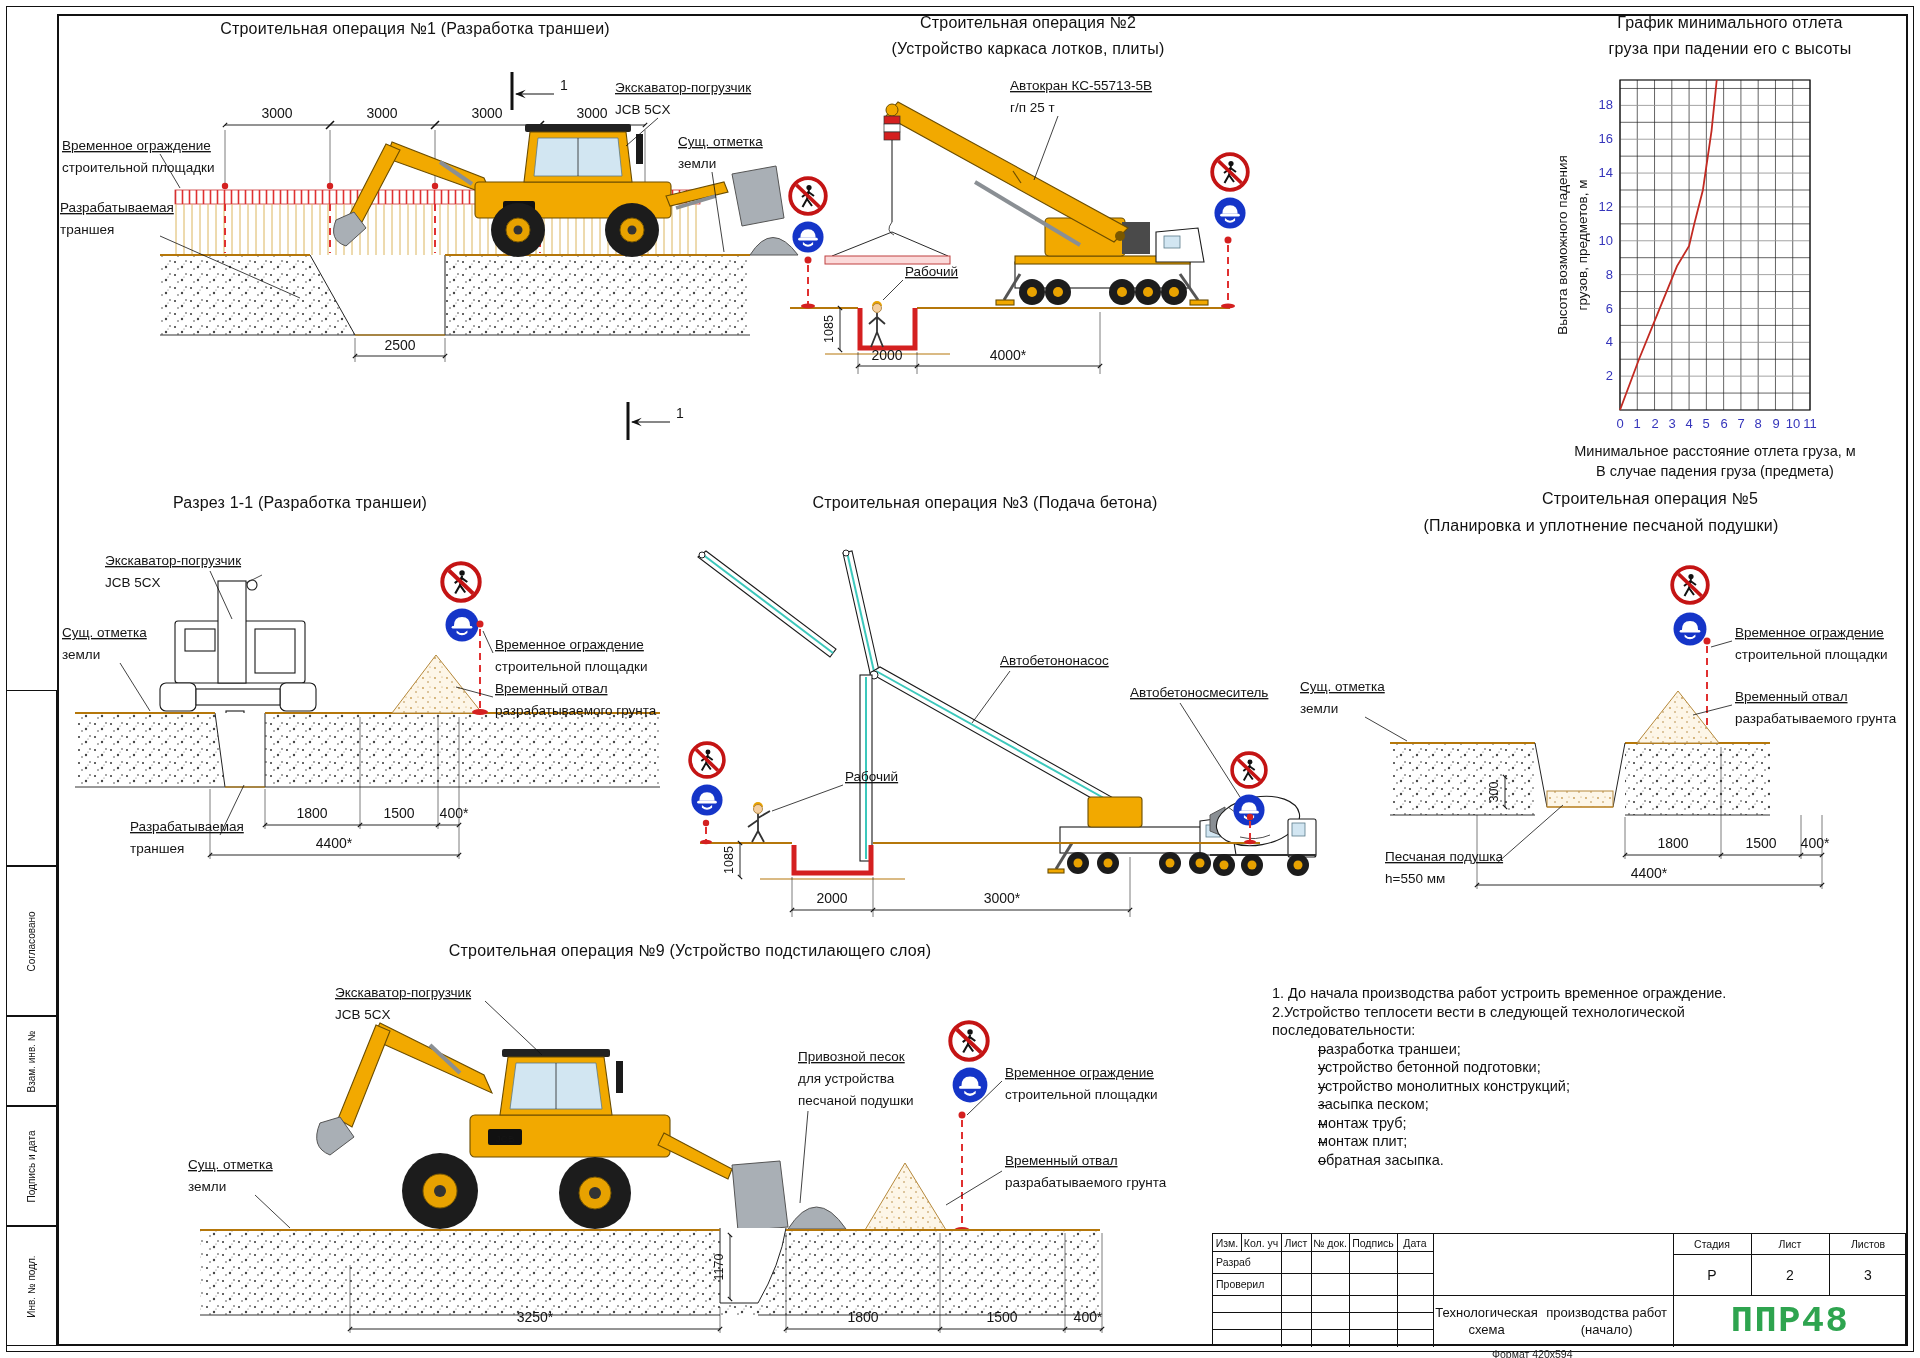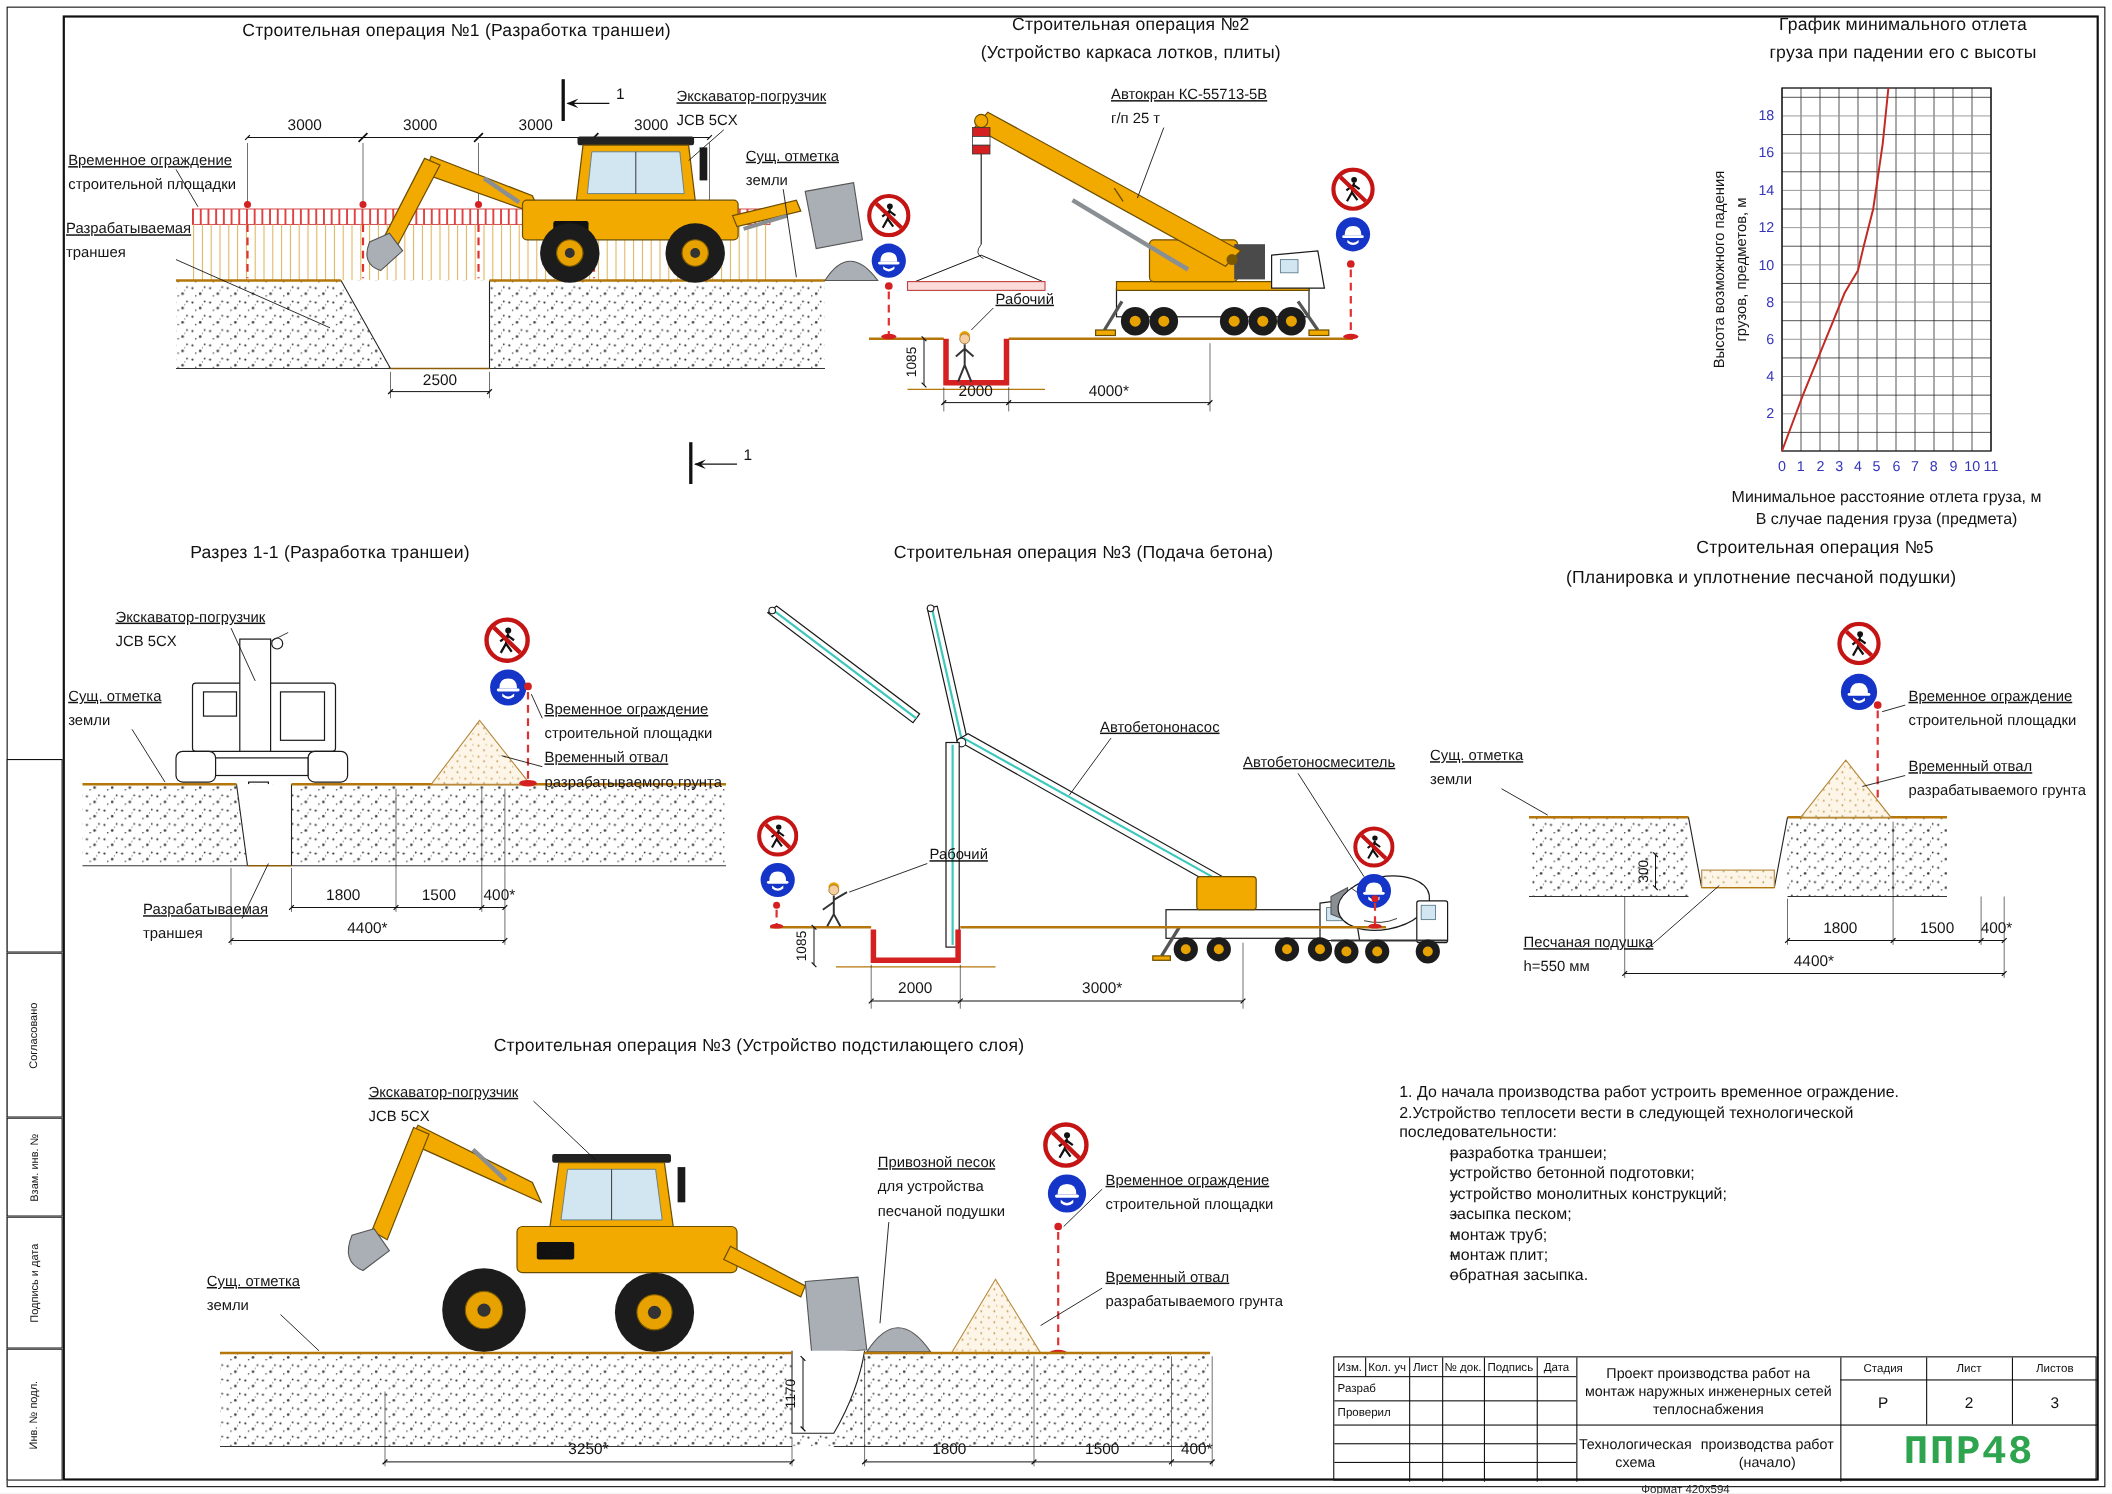--- a/index.html
+++ b/index.html
@@ -113,21 +113,21 @@
 
 <div class="sec-title" style="left:415px;top:20px">Строительная операция №1 (Разработка траншеи)</div>
 <div class="sec-title" style="left:1028px;top:14px">Строительная операция №2</div>
 <div class="sec-title" style="left:1028px;top:40px">(Устройство каркаса лотков, плиты)</div>
 <div class="sec-title" style="left:1730px;top:14px">График минимального отлета</div>
 <div class="sec-title" style="left:1730px;top:40px">груза при падении его с высоты</div>
 <div class="sec-title" style="left:300px;top:494px">Разрез 1-1 (Разработка траншеи)</div>
 <div class="sec-title" style="left:985px;top:494px">Строительная операция №3 (Подача бетона)</div>
 <div class="sec-title" style="left:1650px;top:490px">Строительная операция №5</div>
 <div class="sec-title" style="left:1601px;top:517px">(Планировка и уплотнение песчаной подушки)</div>
-<div class="sec-title" style="left:690px;top:942px">Строительная операция №3 (Устройство подстилающего слоя)</div>
+<div class="sec-title" style="left:690px;top:942px">Строительная операция №9 (Устройство подстилающего слоя)</div>
 
 <svg class="sec" style="left:60px;top:50px" width="750" height="400" viewBox="0 0 750 400">
 
   <g>
     <line class="dl" x1="165" y1="75" x2="585" y2="75" marker-start="url(#tick)" marker-end="url(#tick)"></line>
     <line x1="266" y1="79" x2="274" y2="71" stroke="#111" stroke-width="1.6"></line>
     <line x1="371" y1="79" x2="379" y2="71" stroke="#111" stroke-width="1.6"></line>
     <line x1="476" y1="79" x2="484" y2="71" stroke="#111" stroke-width="1.6"></line>
     <line class="xl" x1="165" y1="80" x2="165" y2="134"></line>
         <line class="xl" x1="270" y1="80" x2="270" y2="134"></line>
@@ -718,25 +718,20 @@
   <div class="hline" style="left:0;top:95px;width:220px"></div>
   <div class="hline" style="left:460px;top:20px;width:234px"></div>
   <div class="cell" style="left:0;top:0;width:28px;height:17px">Изм.</div>
   <div class="cell" style="left:28px;top:0;width:40px;height:17px">Кол. уч</div>
   <div class="cell" style="left:68px;top:0;width:30px;height:17px">Лист</div>
   <div class="cell" style="left:98px;top:0;width:38px;height:17px">№ док.</div>
   <div class="cell" style="left:136px;top:0;width:48px;height:17px">Подпись</div>
   <div class="cell" style="left:184px;top:0;width:36px;height:17px">Дата</div>
   <div class="cell" style="left:0;top:17px;width:68px;height:22px;justify-content:flex-start;padding-left:3px">Разраб</div>
   <div class="cell" style="left:0;top:39px;width:68px;height:22px;justify-content:flex-start;padding-left:3px">Проверил</div>
-  <div class="cell" style="left:220px;top:0;width:240px;height:61px;flex-direction:column;font-size:13px;line-height:16px">
-    <span>Проект производства работ на</span>
-        <span>монтаж наружных инженерных сетей</span>
-        <span>теплоснабжения</span>
-  </div>
   <div class="cell" style="left:460px;top:0;width:78px;height:20px">Стадия</div>
   <div class="cell" style="left:538px;top:0;width:78px;height:20px">Лист</div>
   <div class="cell" style="left:616px;top:0;width:78px;height:20px">Листов</div>
   <div class="cell" style="left:460px;top:20px;width:78px;height:41px;font-size:14px">Р</div>
   <div class="cell" style="left:538px;top:20px;width:78px;height:41px;font-size:14px">2</div>
   <div class="cell" style="left:616px;top:20px;width:78px;height:41px;font-size:14px">3</div>
   <div class="cell" style="left:220px;top:61px;width:240px;height:52px;font-size:13px;line-height:17px">
     <span>Технологическая схема</span>
         <span>производства работ (начало)</span>
   </div>

